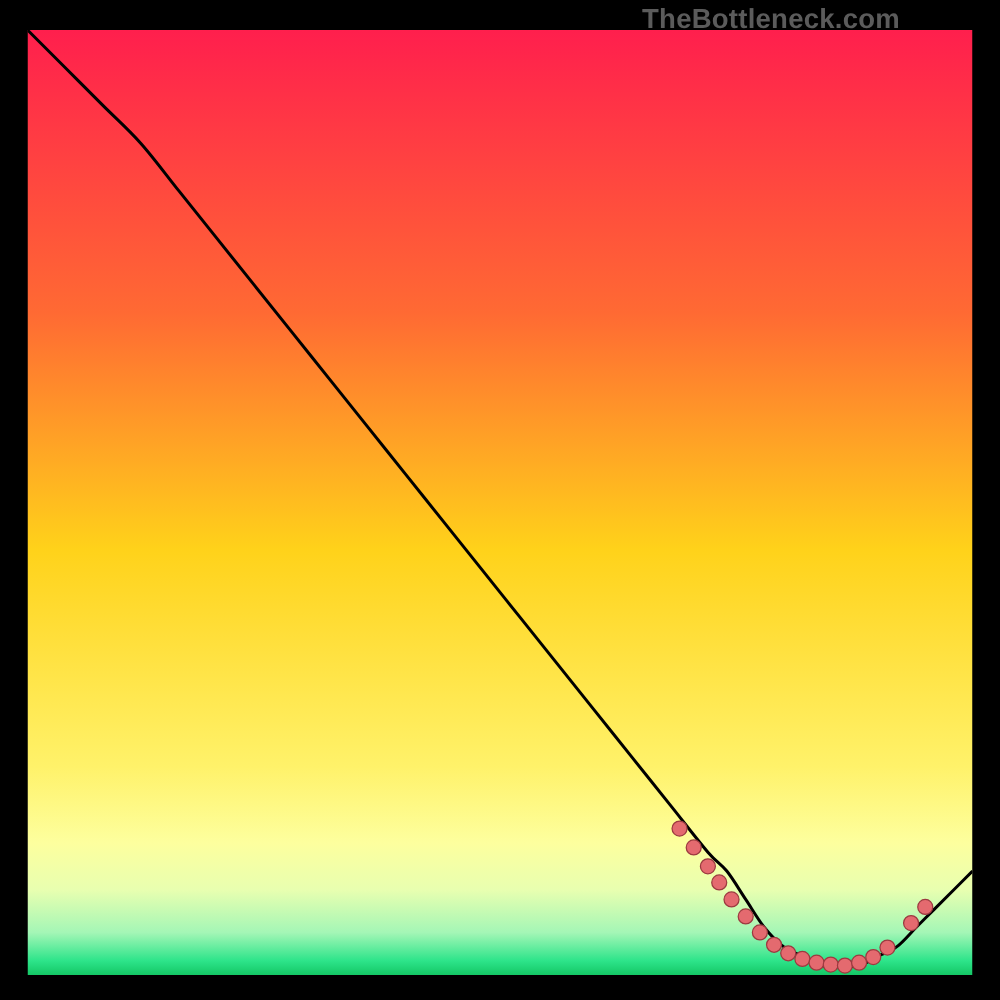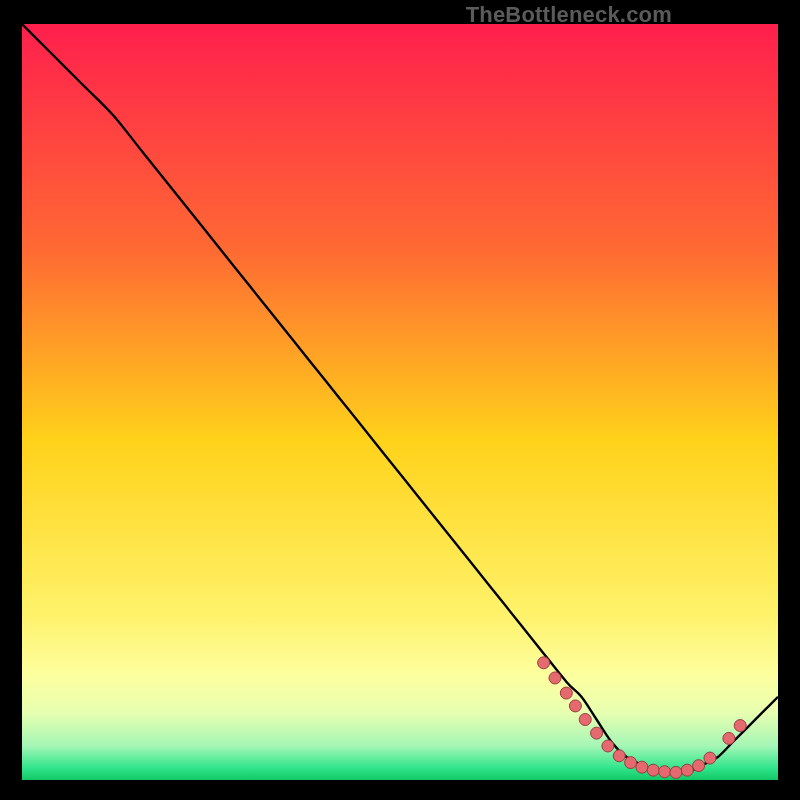--- a/index.html
+++ b/index.html
@@ -9,20 +9,21 @@
     height: 800px;
     background: #000;
     font-family: Arial, Helvetica, sans-serif;
     overflow: hidden;
   }
   .frame {
     position: relative;
     width: 680px;
     height: 800px;
     background: #000;
+    padding-left: 48px;
   }
   .watermark {
     position: absolute;
     top: 2px;
     right: 8px;
     font-size: 22px;
     font-weight: 600;
     color: #5b5b5b;
     letter-spacing: 0.2px;
     user-select: none;

